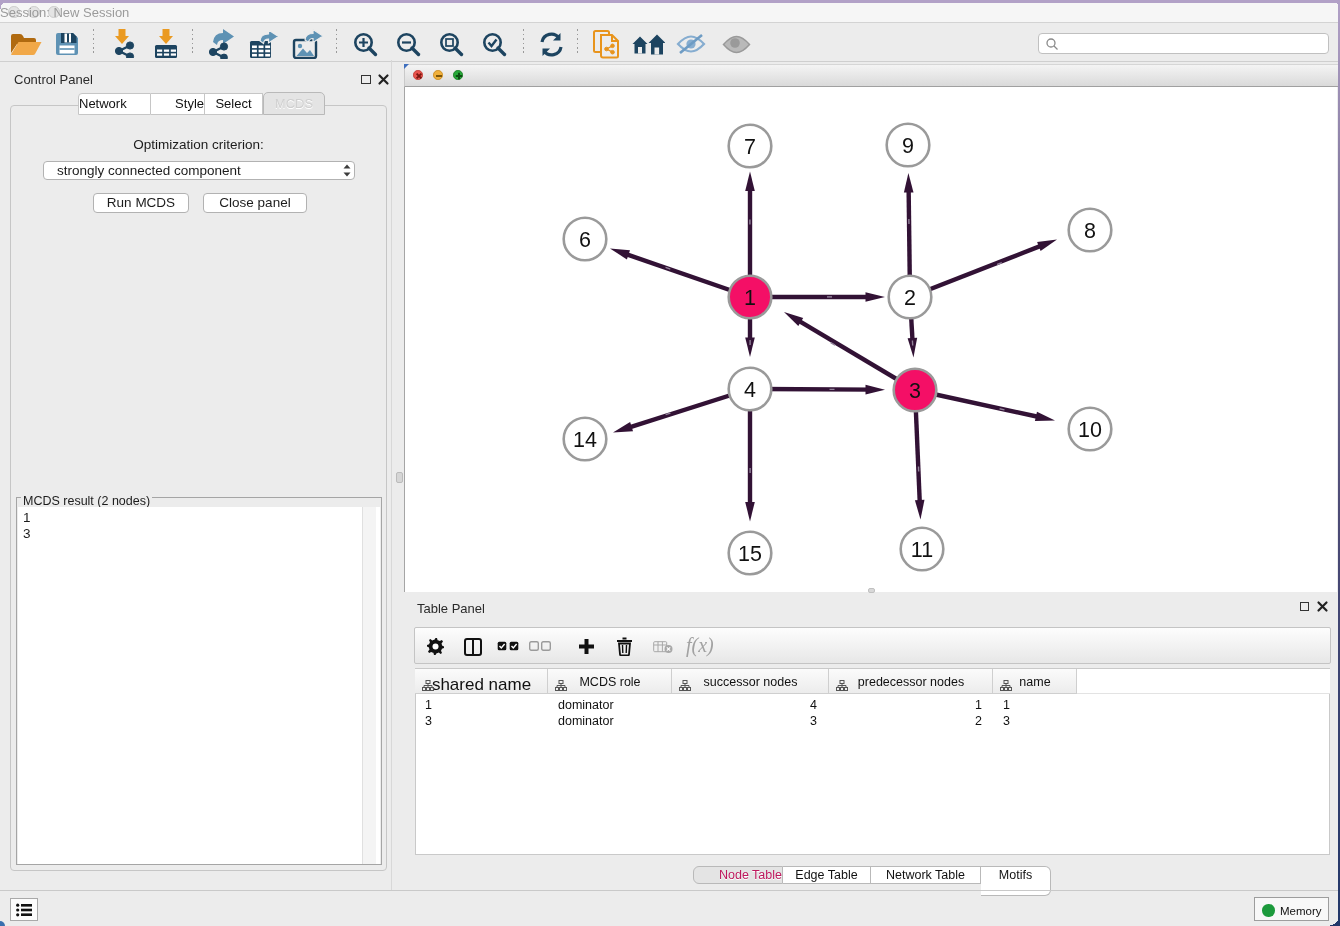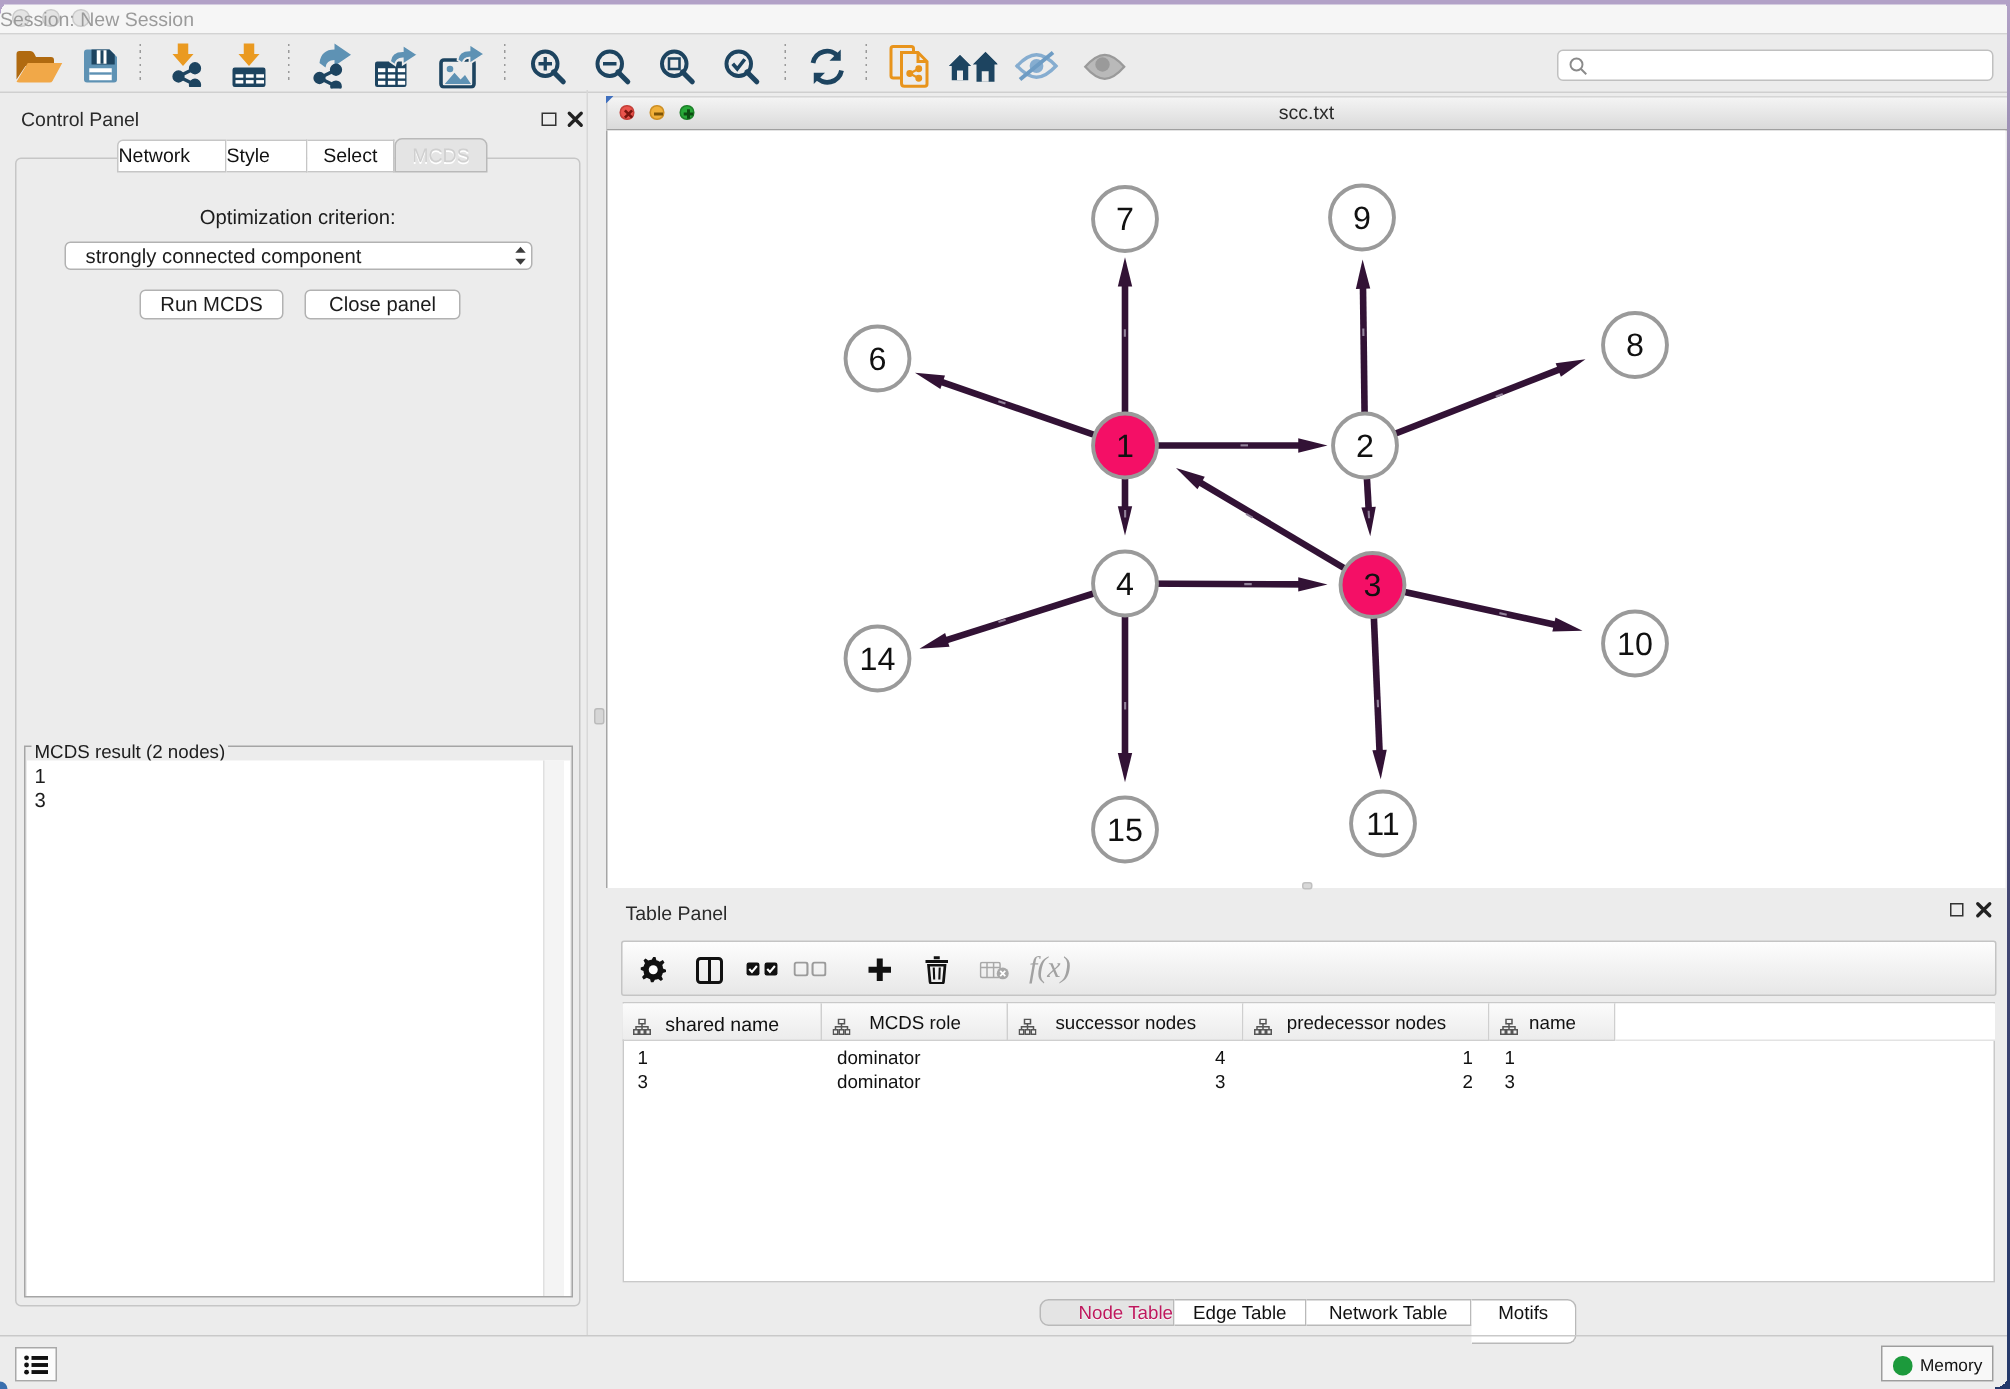--- a/index.html
+++ b/index.html
@@ -148,21 +148,21 @@
 
   <div class="abs" style="left:14px;top:72px;font-size:13px;color:#2a2a2a">Control Panel</div>
   <div class="abs" style="left:361px;top:74.5px;width:9.5px;height:9.5px;border:1.4px solid #333"></div>
   <svg class="abs" style="left:377px;top:73px" width="13" height="13" viewBox="0 0 13 13">
       <path d="M2.5 2.5 L10.5 10.5 M10.5 2.5 L2.5 10.5" stroke="#222" stroke-width="2.2" stroke-linecap="round"></path>
     </svg>
 
   <div class="abs" style="left:10px;top:105px;width:377px;height:766px;border:1px solid #c6c6c6;border-radius:4px;background:#ececec"></div>
 
   <div class="abs" style="left:78px;top:93px;width:73px;height:22px;background:#fff;border:1px solid #c6c6c6;border-left:1px solid #c6c6c6;color:#111;font-size:13px;text-align:left;line-height:20px;border-radius:4px 0 0 0">Network</div>
-    <div class="abs" style="left:151px;top:93px;width:54px;height:22px;background:#fff;border:1px solid #c6c6c6;border-left:none;color:#111;font-size:13px;text-align:left;line-height:20px;border-radius:0">Style</div>
+    <div class="abs" style="left:151px;top:93px;width:54px;height:22px;background:#fff;border:1px solid #c6c6c6;border-left:none;color:#111;font-size:13px;text-align:right;line-height:20px;border-radius:0">Style</div>
     <div class="abs" style="left:205px;top:93px;width:58px;height:22px;background:#fff;border:1px solid #c6c6c6;border-left:none;color:#111;font-size:13px;text-align:center;line-height:20px;border-radius:0">Select</div>
     <div class="abs" style="left:263px;top:92px;width:62px;height:23px;background:#e4e4e4;border:1px solid #b9b9b9;border-radius:5px 5px 0 0;color:#cfcfcf;text-shadow:0 1px 0 #fff;font-size:13px;text-align:center;line-height:21px">MCDS</div>
   <div class="abs" style="left:0px;top:137px;width:397px;text-align:center;font-size:13.5px;color:#1c1c1c">Optimization criterion:</div>
 
   <div class="abs" style="left:43px;top:160.5px;width:312px;height:19px;background:#fff;border:1px solid #b2b2b2;border-radius:4px"></div>
   <div class="abs" style="left:57px;top:162.5px;font-size:13.5px;color:#1c1c1c">strongly connected component</div>
   <svg class="abs" style="left:342px;top:164px" width="10" height="13" viewBox="0 0 10 13">
       <path d="M5 0.5 L8.5 4.5 L1.5 4.5 Z" fill="#3c3c3c"></path>
       <path d="M5 12.5 L8.5 8.5 L1.5 8.5 Z" fill="#3c3c3c"></path>
     </svg>
@@ -176,21 +176,20 @@
   <div class="abs" style="left:362px;top:507px;width:14px;height:357px;background:#f4f4f4;border-left:1px solid #e0e0e0"></div>
   <div class="abs" style="left:23px;top:510px;font-size:13.5px;color:#1c1c1c;line-height:16px">1<br>3</div>
 
   <div class="abs" style="left:391px;top:60px;width:1px;height:830px;background:#d8d8d8"></div>
   <div class="abs" style="left:396px;top:472px;width:7px;height:11px;background:#d6d6d6;border:1px solid #bbb;border-radius:2px"></div>
 
   <div class="abs" style="left:404px;top:64px;width:934px;height:22.5px;background:linear-gradient(#f4f4f4,#dadada);border-top:1px solid #d6d6d6;border-bottom:1px solid #a0a0a0;border-left:1px solid #c9c9c9"></div>
   <svg class="abs" style="left:404px;top:64px" width="5" height="5">
       <path d="M0 0 L5 0 L0 5 Z" fill="#3f6fbe"></path>
     </svg>
-  <div class="abs" style="left:404px;top:67px;width:934px;text-align:center;font-size:13px;color:#2a2a2a">scc.txt</div>
   <div class="abs" style="left:413.2px;top:70px;width:9.6px;height:9.6px;border-radius:50%;background:#e9544d;border:1px solid #c43f38"></div>
     <svg class="abs" style="left:414.9px;top:71.6px" width="8" height="8" viewBox="0 0 8 8">
       <path d="M1.6 1.6 L6.4 6.4 M6.4 1.6 L1.6 6.4" stroke="#79150f" stroke-width="1.8"></path>
     </svg>
     <div class="abs" style="left:433.2px;top:70px;width:9.6px;height:9.6px;border-radius:50%;background:#f0b03a;border:1px solid #cd8f25"></div>
     <svg class="abs" style="left:434.9px;top:71.6px" width="8" height="8" viewBox="0 0 8 8">
       <path d="M1 4 L7 4" stroke="#7c5408" stroke-width="2"></path>
     </svg>
     <div class="abs" style="left:453.2px;top:70px;width:9.6px;height:9.6px;border-radius:50%;background:#27a838;border:1px solid #1d8029"></div>
     <svg class="abs" style="left:454.9px;top:71.6px" width="8" height="8" viewBox="0 0 8 8">
@@ -312,21 +311,21 @@
         <line x1="5" y1="0.7" x2="5" y2="10.7"></line>
         <line x1="9.4" y1="0.7" x2="9.4" y2="10.7"></line>
       </g>
       <circle cx="15.5" cy="8" r="4" fill="#a8a8a8"></circle>
       <path d="M13.8 6.3 L17.2 9.7 M17.2 6.3 L13.8 9.7" stroke="#fff" stroke-width="1.2"></path>
     </svg>
     <div class="abs" style="left:686px;top:634px;font-family:'Liberation Serif',serif;font-style:italic;font-size:20px;color:#a2a2a2">f(x)</div>
 
   <div class="abs" id="table" style="left:415px;top:668px;width:915px;height:187px;background:#fff;border:1px solid #c9c9c9"></div>
     <div class="abs" style="left:415px;top:669px;width:133px;height:25px;background:linear-gradient(#fbfbfb,#ececec);border-right:1px solid #cfcfcf;border-bottom:1px solid #cfcfcf"></div>
-    <div class="abs" style="left:415px;top:675px;width:133px;text-align:center;font-size:13px;color:#111">shared name</div>
+    <div class="abs" style="left:415px;top:675px;width:133px;text-align:center;font-size:17px;color:#111">shared name</div>
     <div class="abs" style="left:422px;top:676px"><svg width="12" height="11" viewBox="0 0 12 11" style="vertical-align:-1px">
         <g fill="none" stroke="#555" stroke-width="1">
           <rect x="4" y="0.5" width="4" height="3"></rect>
           <rect x="0.5" y="7.5" width="3" height="3"></rect>
           <rect x="4.5" y="7.5" width="3" height="3"></rect>
           <rect x="8.5" y="7.5" width="3" height="3"></rect>
           <path d="M6 3.5 L6 5.5 M2 7.5 L2 5.5 L10 5.5 L10 7.5 M6 5.5 L6 7.5"></path>
         </g>
       </svg></div>
     <div class="abs" style="left:548px;top:669px;width:124px;height:25px;background:linear-gradient(#fbfbfb,#ececec);border-right:1px solid #cfcfcf;border-bottom:1px solid #cfcfcf"></div>

